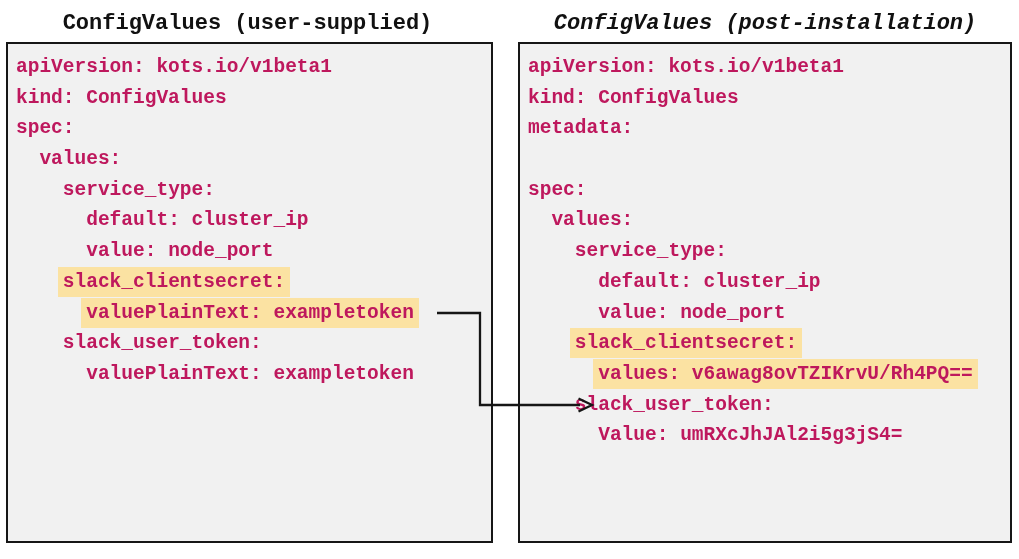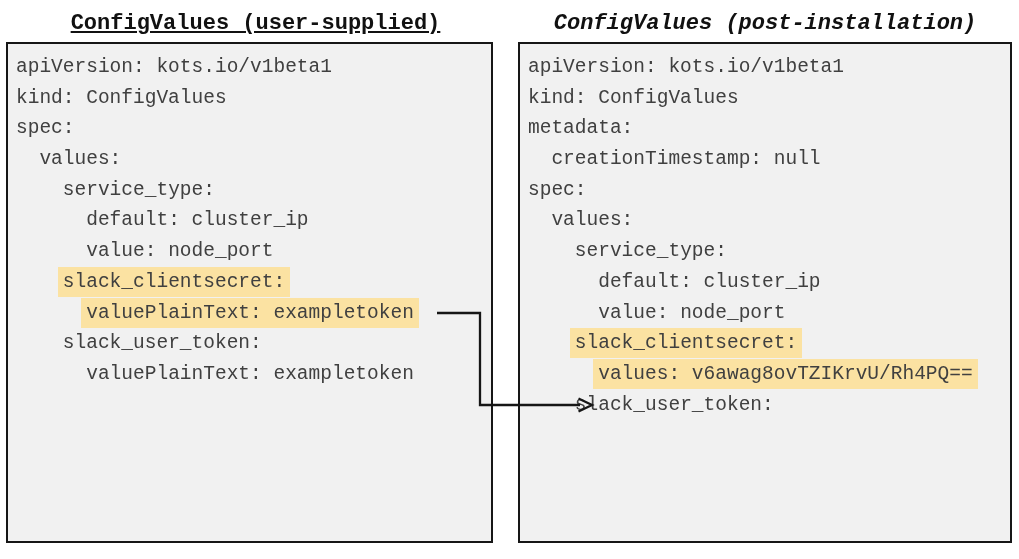--- a/index.html
+++ b/index.html
@@ -18,41 +18,41 @@
     position: absolute;
     top: 8px;
     height: 32px;
     line-height: 32px;
     text-align: center;
     font-size: 22px;
     font-weight: 700;
     color: #111111;
     white-space: pre;
   }
-  .panel-title.left  { left: 12px;   width: 487px; text-decoration: underline; }
+  .panel-title.left  { left: 4px;   width: 487px; }
   .panel-title.right { left: 518px; width: 494px; font-style: italic; }
   .panel {
     position: absolute;
     top: 42px;
     height: 501px;
     box-sizing: border-box;
     border: 2px solid #161616;
     background: #f1f1f1;
   }
   .panel.left  { left: 6px;   width: 487px; }
   .panel.right { left: 518px; width: 494px; }
   .code {
     padding: 8px 0 0 8px;
   }
   .line {
     height: 30.7px;
     line-height: 30.7px;
     font-size: 19.5px;
-    font-weight: 400;
-    color: #404040;
+    font-weight: 700;
+    color: #be185d;
     white-space: pre;
   }
   .ind, .txt { white-space: pre; }
   .txt.hl {
     background: #fbe2a2;
     padding: 4px 5px;
     margin: 0 -5px;
   }
   .arrow-overlay {
     position: absolute;
@@ -83,30 +83,30 @@
       <div class="line"><span class="ind">    </span><span class="txt">slack_user_token:</span></div>
       <div class="line"><span class="ind">      </span><span class="txt">valuePlainText: exampletoken</span></div>
     </div>
   </div>
 
   <div class="panel right">
     <div class="code">
       <div class="line"><span class="ind"></span><span class="txt">apiVersion: kots.io/v1beta1</span></div>
       <div class="line"><span class="ind"></span><span class="txt">kind: ConfigValues</span></div>
       <div class="line"><span class="ind"></span><span class="txt">metadata:</span></div>
-      <div class="line"><span class="ind">  </span><span class="txt">creationTimestamp: null</span></div>
+      <div class="line"><span class="ind">  </span></div>
       <div class="line"><span class="ind"></span><span class="txt">spec:</span></div>
       <div class="line"><span class="ind">  </span><span class="txt">values:</span></div>
       <div class="line"><span class="ind">    </span><span class="txt">service_type:</span></div>
       <div class="line"><span class="ind">      </span><span class="txt">default: cluster_ip</span></div>
       <div class="line"><span class="ind">      </span><span class="txt">value: node_port</span></div>
       <div class="line"><span class="ind">    </span><span class="txt hl">slack_clientsecret:</span></div>
       <div class="line"><span class="ind">      </span><span class="txt hl">values: v6awag8ovTZIKrvU/Rh4PQ==</span></div>
       <div class="line"><span class="ind">    </span><span class="txt">slack_user_token:</span></div>
-      <div class="line"><span class="ind">      </span></div>
+      <div class="line"><span class="ind">      </span><span class="txt">Value: umRXcJhJAl2i5g3jS4=</span></div>
     </div>
   </div>
 
   <svg class="arrow-overlay" width="1019" height="559" viewBox="0 0 1019 559" xmlns="http://www.w3.org/2000/svg">
     <path d="M 437 313 L 480 313 L 480 405 L 580 405" fill="none" stroke="#161616" stroke-width="2.3"></path>
     <path d="M 578.5 398.5 L 592 405 L 578.5 411.5" fill="none" stroke="#161616" stroke-width="2.3" stroke-linejoin="miter"></path>
   </svg>
 
 </div>
 

